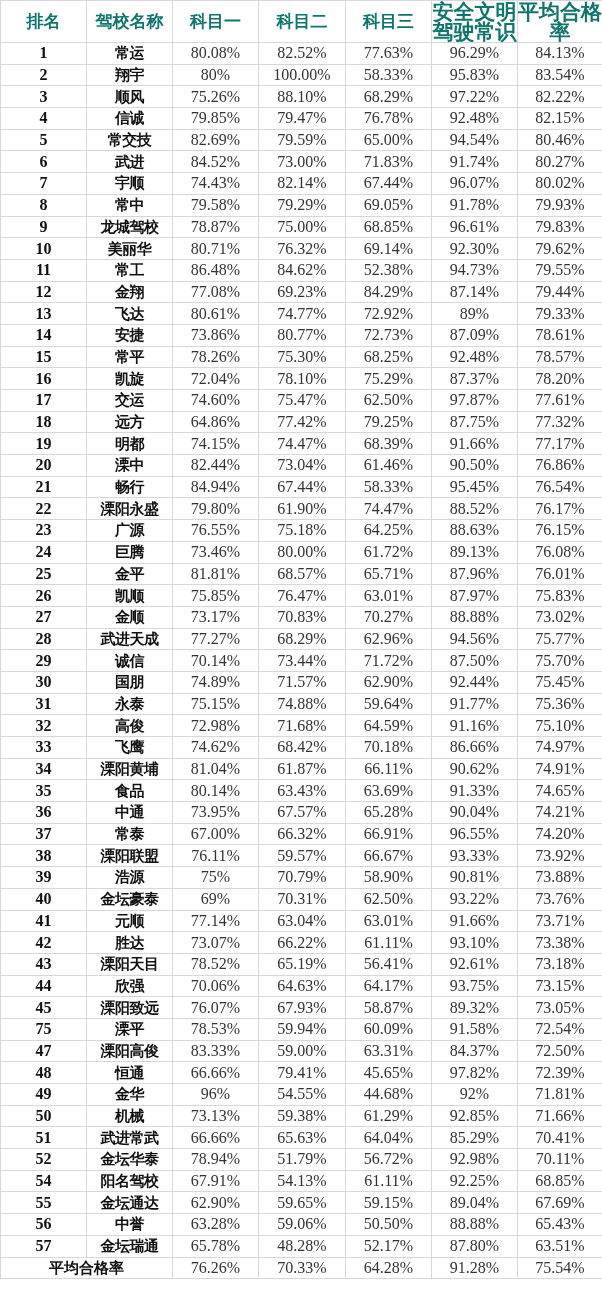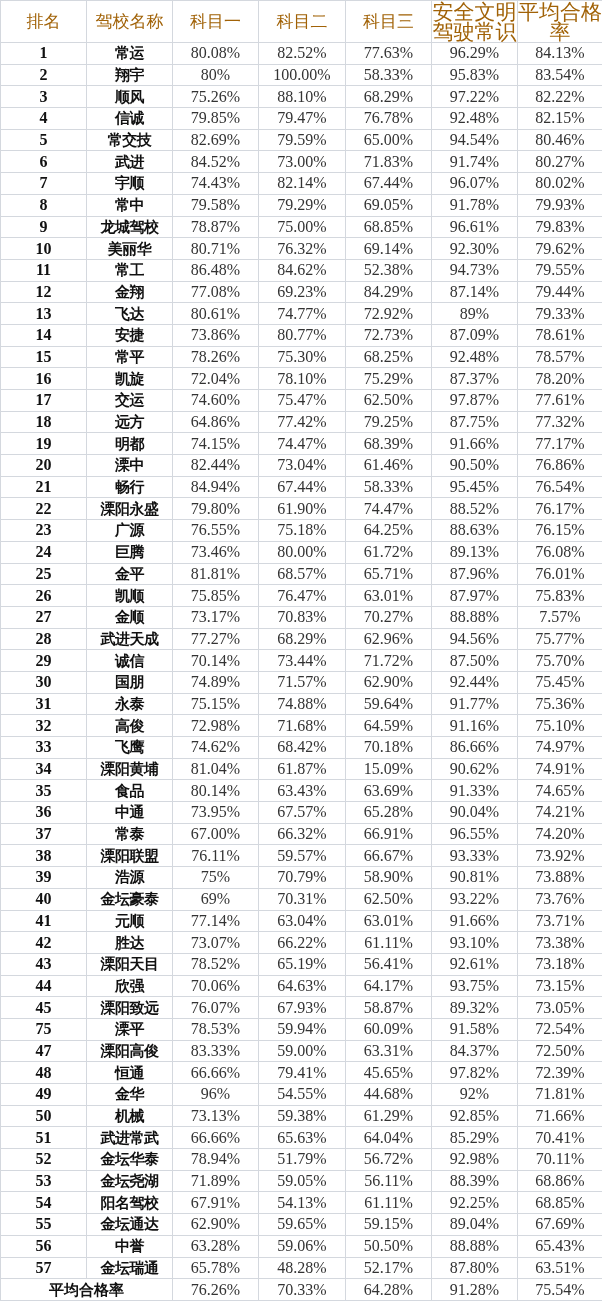--- a/index.html
+++ b/index.html
@@ -1,21 +1,21 @@
 <!DOCTYPE html>
 <html><head>
 <meta charset="utf-8">
 <style>
   html, body { margin:0; padding:0; background:#ffffff; }
   body { width:602px; height:1302px; overflow:hidden; font-family:"Liberation Serif","DejaVu Serif",serif; color:#222; }
   table { border-collapse:collapse; table-layout:fixed; width:602px; }
   col.c0 { width:86px; } col.c1 { width:86px; } col.c2 { width:86px; } col.c3 { width:87px; }
   col.c4 { width:86px; } col.c5 { width:86px; } col.c6 { width:85px; }
   th, td { border:1px solid #d4d8de; text-align:center; padding:0; overflow:hidden; white-space:nowrap; }
-  thead th { height:41px; font-family:"DejaVu Sans",sans-serif; font-weight:normal; font-size:17px; color:#a16207; line-height:19px; }
+  thead th { height:41px; font-family:"DejaVu Sans",sans-serif; font-weight:bold; font-size:17px; color:#0f766e; line-height:19px; }
   thead th.two { white-space:normal; font-size:21px; line-height:20px; }
   tbody td { height:20.7px; font-size:16px; line-height:20px; }
   td.rank { font-weight:bold; font-size:16px; color:#111; }
   td.name { font-family:"DejaVu Sans",sans-serif; font-weight:bold; font-size:15px; color:#111; letter-spacing:-0.5px;margin-top:8px; }
   td.val { color:#333; font-size:16px; }
   tr.avg td.label { font-family:"DejaVu Sans",sans-serif; font-weight:bold; font-size:15px; color:#111; text-align:center; }
 </style>
 </head>
 <body>
 
@@ -275,21 +275,21 @@
         <td class="val">87.97%</td>
         <td class="val">75.83%</td>
       </tr>
       <tr>
         <td class="rank">27</td>
         <td class="name">金顺</td>
         <td class="val">73.17%</td>
         <td class="val">70.83%</td>
         <td class="val">70.27%</td>
         <td class="val">88.88%</td>
-        <td class="val">7.57%</td>
+        <td class="val">73.02%</td>
       </tr>
       <tr>
         <td class="rank">28</td>
         <td class="name">武进天成</td>
         <td class="val">77.27%</td>
         <td class="val">68.29%</td>
         <td class="val">62.96%</td>
         <td class="val">94.56%</td>
         <td class="val">75.77%</td>
       </tr>
@@ -336,21 +336,21 @@
         <td class="val">68.42%</td>
         <td class="val">70.18%</td>
         <td class="val">86.66%</td>
         <td class="val">74.97%</td>
       </tr>
       <tr>
         <td class="rank">34</td>
         <td class="name">溧阳黄埔</td>
         <td class="val">81.04%</td>
         <td class="val">61.87%</td>
-        <td class="val">15.09%</td>
+        <td class="val">66.11%</td>
         <td class="val">90.62%</td>
         <td class="val">74.91%</td>
       </tr>
       <tr>
         <td class="rank">35</td>
         <td class="name">食品</td>
         <td class="val">80.14%</td>
         <td class="val">63.43%</td>
         <td class="val">63.69%</td>
         <td class="val">91.33%</td>
@@ -503,29 +503,20 @@
       <tr>
         <td class="rank">52</td>
         <td class="name">金坛华泰</td>
         <td class="val">78.94%</td>
         <td class="val">51.79%</td>
         <td class="val">56.72%</td>
         <td class="val">92.98%</td>
         <td class="val">70.11%</td>
       </tr>
       <tr>
-        <td class="rank">53</td>
-        <td class="name">金坛尧湖</td>
-        <td class="val">71.89%</td>
-        <td class="val">59.05%</td>
-        <td class="val">56.11%</td>
-        <td class="val">88.39%</td>
-        <td class="val">68.86%</td>
-      </tr>
-      <tr>
         <td class="rank">54</td>
         <td class="name">阳名驾校</td>
         <td class="val">67.91%</td>
         <td class="val">54.13%</td>
         <td class="val">61.11%</td>
         <td class="val">92.25%</td>
         <td class="val">68.85%</td>
       </tr>
       <tr>
         <td class="rank">55</td>

